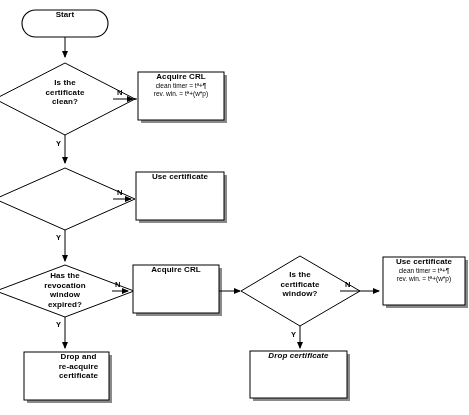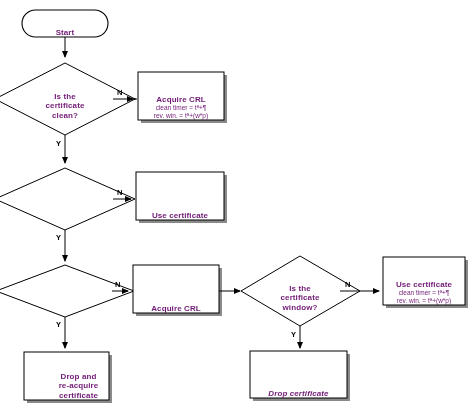--- a/index.html
+++ b/index.html
@@ -20,23 +20,23 @@
     top: 0;
     left: 0;
     width: 469px;
     height: 415px;
   }
   .node-text {
     position: absolute;
     display: flex;
     flex-direction: column;
     align-items: center;
-    justify-content: flex-end;
+    justify-content: flex-start;
     text-align: center;
-    color: #701a75;
+    color: #000000;
     pointer-events: none;
   }
   .t-bold {
     font-weight: bold;
     font-size: 8px;
     line-height: 9.5px;
     letter-spacing: 0.1px;
   }
   .t-small {
     font-weight: normal;
@@ -135,20 +135,26 @@
     <div class="t-bold">Acquire CRL</div>
     <div class="t-small">clean timer = tª+¶</div>
     <div class="t-small">rev. win. = tª+(w*p)</div>
   </div>
 
 
   <div class="node-text" style="left:136px; top:172px; width:88px; height:48px;">
     <div class="t-bold">Use certificate</div>
   </div>
 
+  <div class="node-text" style="left:22px; top:271px; width:86px; height:42px;">
+    <div class="t-bold">Has the</div>
+    <div class="t-bold">revocation</div>
+    <div class="t-bold">window</div>
+    <div class="t-bold">expired?</div>
+  </div>
 
   <div class="node-text" style="left:133px; top:265px; width:86px; height:48px;">
     <div class="t-bold">Acquire CRL</div>
   </div>
 
   <div class="node-text" style="left:257px; top:270px; width:86px; height:42px;">
     <div class="t-bold">Is the</div>
     <div class="t-bold">certificate</div>
     <div class="t-bold">window?</div>
   </div>

